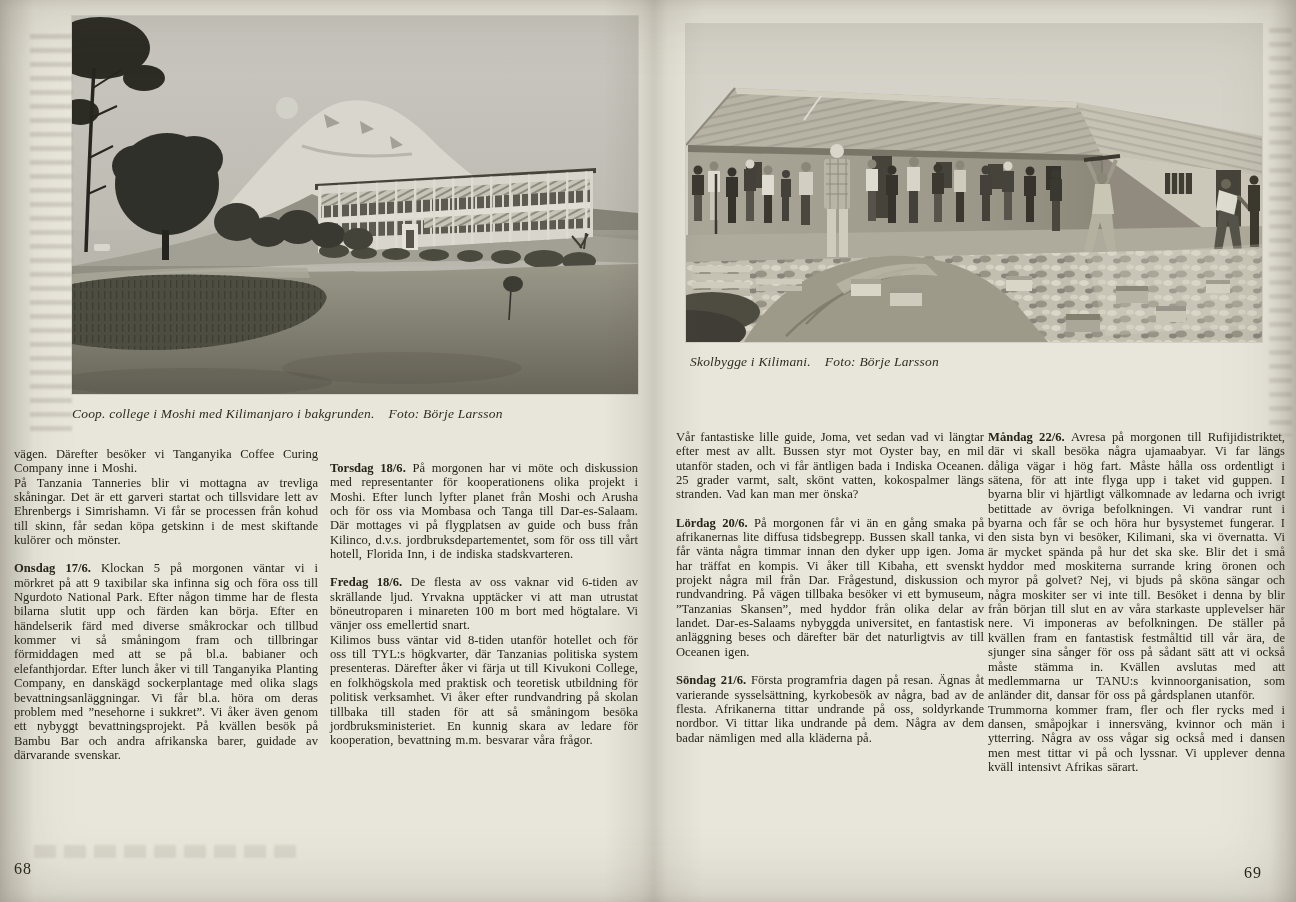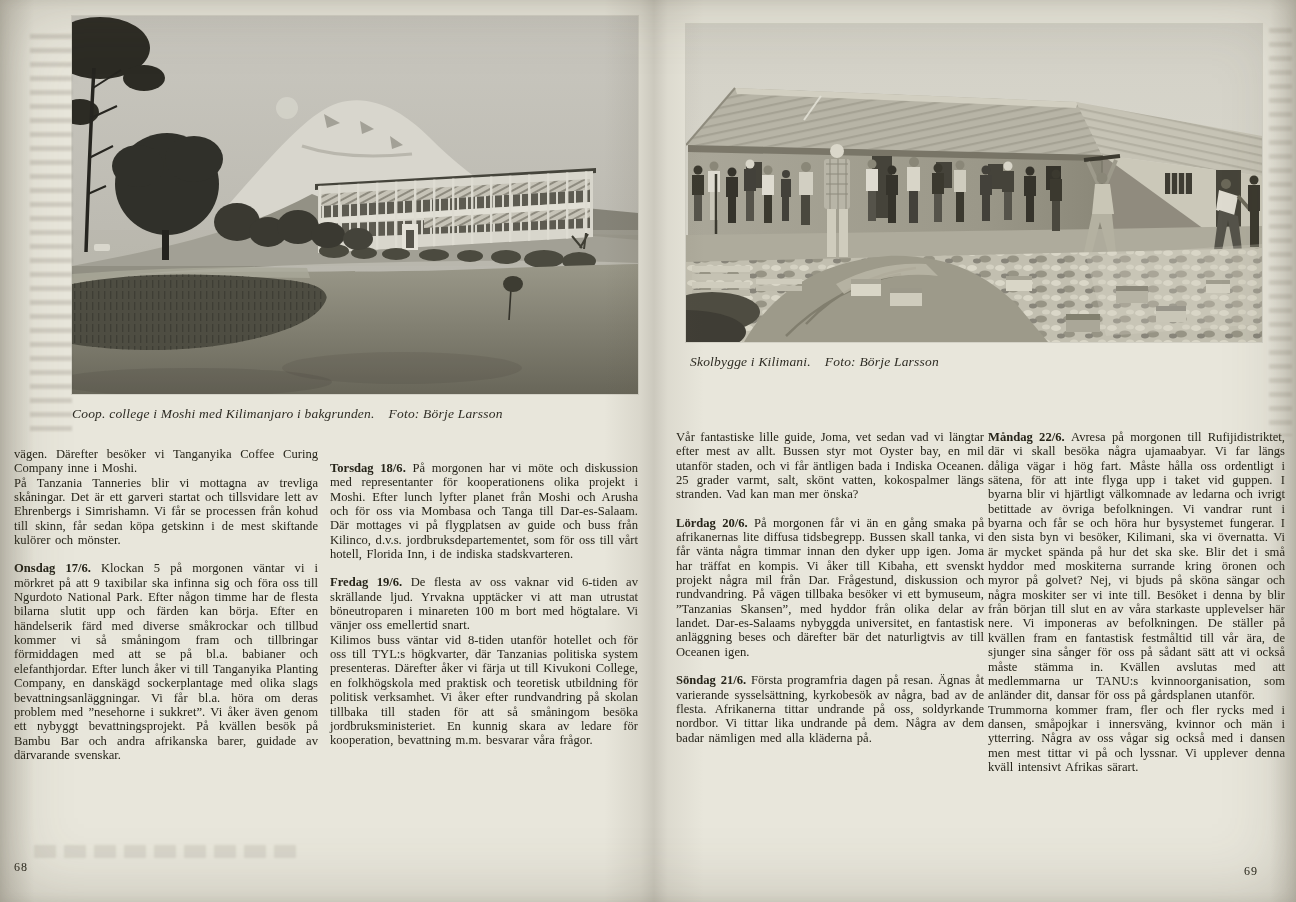--- a/index.html
+++ b/index.html
@@ -32,21 +32,21 @@
   .caption{position:absolute;font-style:italic;font-size:13.5px;color:#2e2c24;letter-spacing:.2px;white-space:nowrap;}
   .caption .credit{margin-left:14px;}
 
   .col{position:absolute;font-size:12.6px;line-height:14.35px;color:#262419;
     text-align:justify;word-spacing:1.4px;hyphens:none;}
   .col p{margin:0;}
   .col p.gap{margin-top:14px;}
   .col b.lead{font-weight:bold;font-family:Liberation Serif, serif;}
   .col2-offset{padding-top:14px;}
 
-  .pagenum{position:absolute;font-size:12px;color:#262419;letter-spacing:1px;}
+  .pagenum{position:absolute;font-size:16px;color:#262419;letter-spacing:1px;}
 </style>
 </head>
 <body>
 
 <div class="spread">
 
   <div>
 
     <div class="photo" style="left:72px;top:16px;width:566px;height:378px;">
       <svg viewBox="0 0 566 378" preserveAspectRatio="none">
@@ -148,21 +148,21 @@
     </div>
 
     <div class="col" style="left:14px;top:447px;width:304px;">
         <p>vägen. Därefter besöker vi Tanganyika Coffee Curing Company inne i Moshi.</p>
         <p>På Tanzania Tanneries blir vi mottagna av trevliga skåningar. Det är ett garveri startat och tillsvidare lett av Ehrenbergs i Simrishamn. Vi får se processen från kohud till skinn, får sedan köpa getskinn i de mest skiftande kulörer och mönster.</p>
         <p class="gap"><b class="lead">Onsdag 17/6. </b>Klockan 5 på morgonen väntar vi i mörkret på att 9 taxibilar ska infinna sig och föra oss till Ngurdoto National Park. Efter någon timme har de flesta bilarna slutit upp och färden kan börja. Efter en händelserik färd med diverse småkrockar och tillbud kommer vi så småningom fram och tillbringar förmiddagen med att se på bl.a. babianer och elefanthjordar. Efter lunch åker vi till Tanganyika Planting Company, en danskägd sockerplantage med olika slags bevattningsanläggningar. Vi får bl.a. höra om deras problem med ”nesehorne i sukkret”. Vi åker även genom ett nybyggt bevattningsprojekt. På kvällen besök på Bambu Bar och andra afrikanska barer, guidade av därvarande svenskar.</p>
       </div>
 
     <div class="col col2-offset" style="left:330px;top:447px;width:308px;">
         <p><b class="lead">Torsdag 18/6. </b>På morgonen har vi möte och diskussion med representanter för kooperationens olika projekt i Moshi. Efter lunch lyfter planet från Moshi och Arusha och för oss via Mombasa och Tanga till Dar-es-Salaam. Där mottages vi på flygplatsen av guide och buss från Kilinco, d.v.s. jordbruksdepartementet, som för oss till vårt hotell, Florida Inn, i de indiska stadskvarteren.</p>
-        <p class="gap"><b class="lead">Fredag 19/6. </b>De flesta av oss vaknar vid 6-tiden av skrällande ljud. Yrvakna upptäcker vi att man utrustat böneutroparen i minareten 100 m bort med högtalare. Vi vänjer oss emellertid snart.</p>
+        <p class="gap"><b class="lead">Fredag 18/6. </b>De flesta av oss vaknar vid 6-tiden av skrällande ljud. Yrvakna upptäcker vi att man utrustat böneutroparen i minareten 100 m bort med högtalare. Vi vänjer oss emellertid snart.</p>
         <p>Kilimos buss väntar vid 8-tiden utanför hotellet och för oss till TYL:s högkvarter, där Tanzanias politiska system presenteras. Därefter åker vi färja ut till Kivukoni College, en folkhögskola med praktisk och teoretisk utbildning för politisk verksamhet. Vi åker efter rundvandring på skolan tillbaka till staden för att så småningom besöka jordbruksministeriet. En kunnig skara av ledare för kooperation, bevattning m.m. besvarar våra frågor.</p>
       </div>
 
     <div class="pagenum" style="left:14px;top:860px;">68</div>
   </div>
 
   <div>
 
     <div class="photo" style="left:686px;top:24px;width:576px;height:318px;">
       <svg viewBox="0 0 576 318" preserveAspectRatio="none">

